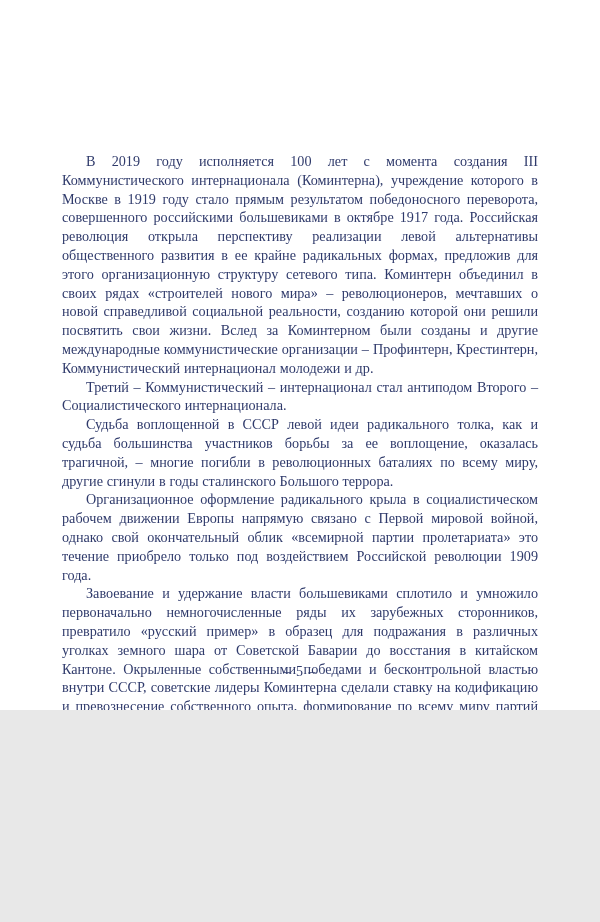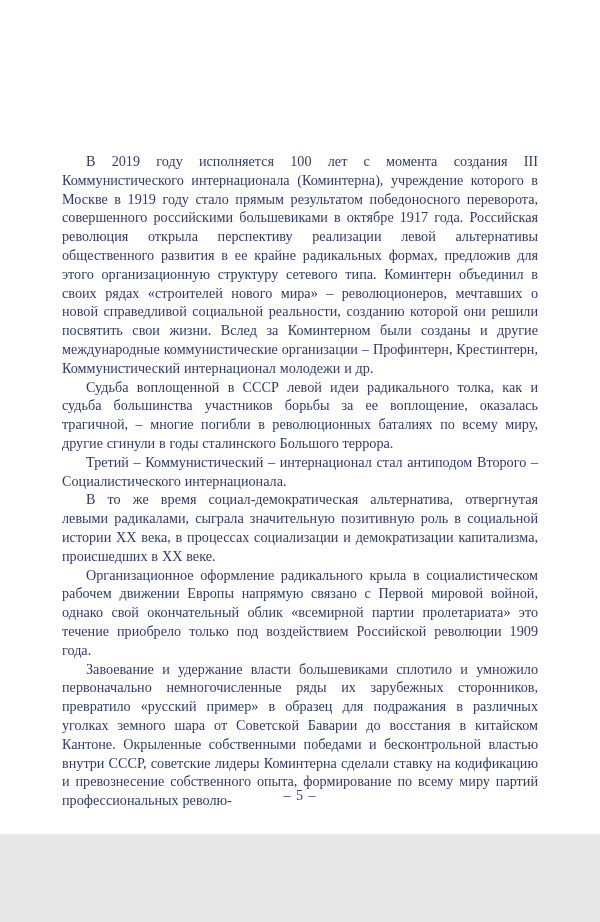--- a/index.html
+++ b/index.html
@@ -4,21 +4,21 @@
   <style>
     * { box-sizing: border-box; }
     html, body { margin: 0; padding: 0; }
     body {
       background: #e8e8e8;
       font-family: "Liberation Serif", "DejaVu Serif", serif;
     }
     .page {
       position: relative;
       width: 600px;
-      height: 834px;
+      height: 710px;
       margin: 0 auto;
       background: var(--page-bg, #ffffff);
       color: var(--text-color, #2f3a6b);
       overflow: hidden;
     }
     .text-block {
       position: absolute;
       left: 62px;
       right: 62px;
       top: 152px;
@@ -43,20 +43,19 @@
       font-size: 14px;
       letter-spacing: 1px;
     }
   </style>
 </head>
 <body>
 
 <div class="page">
   <div class="text-block">
     <p class="para">В 2019 году исполняется 100 лет с момента создания III Коммунистического интернационала (Коминтерна), учреждение которого в Москве в 1919 году стало прямым результатом победоносного переворота, совершенного российскими большевиками в октябре 1917 года. Российская революция открыла перспективу реализации левой альтернативы общественного развития в ее крайне радикальных формах, предложив для этого организационную структуру сетевого типа. Коминтерн объединил в своих рядах «строителей нового мира» – революционеров, мечтавших о новой справедливой социальной реальности, созданию которой они решили посвятить свои жизни. Вслед за Коминтерном были созданы и другие международные коммунистические организации – Профинтерн, Крестинтерн, Коммунистический интернационал молодежи и др.</p>
+    <p class="para">Третий – Коммунистический – интернационал стал антиподом Второго – Социалистического интернационала.</p>
     <p class="para">Судьба воплощенной в СССР левой идеи радикального толка, как и судьба большинства участников борьбы за ее воплощение, оказалась трагичной, – многие погибли в революционных баталиях по всему миру, другие сгинули в годы сталинского Большого террора.</p>
-    <p class="para">Третий – Коммунистический – интернационал стал антиподом Второго – Социалистического интернационала.</p>
-    <p class="para">В то же время социал-демократическая альтернатива, отвергнутая левыми радикалами, сыграла значительную позитивную роль в социальной истории XX века, в процессах социализации и демократизации капитализма, происшедших в XX веке.</p>
     <p class="para">Организационное оформление радикального крыла в социалистическом рабочем движении Европы напрямую связано с Первой мировой войной, однако свой окончательный облик «всемирной партии пролетариата» это течение приобрело только под воздействием Российской революции 1909 года.</p>
     <p class="para">Завоевание и удержание власти большевиками сплотило и умножило первоначально немногочисленные ряды их зарубежных сторонников, превратило «русский пример» в образец для подражания в различных уголках земного шара от Советской Баварии до восстания в китайском Кантоне. Окрыленные собственными победами и бесконтрольной властью внутри СССР, советские лидеры Коминтерна сделали ставку на кодификацию и превознесение собственного опыта, формирование по всему миру партий профессиональных револю-</p>
   </div>
   <div class="page-number">– 5 –</div>
 </div>
 
 </body></html>

